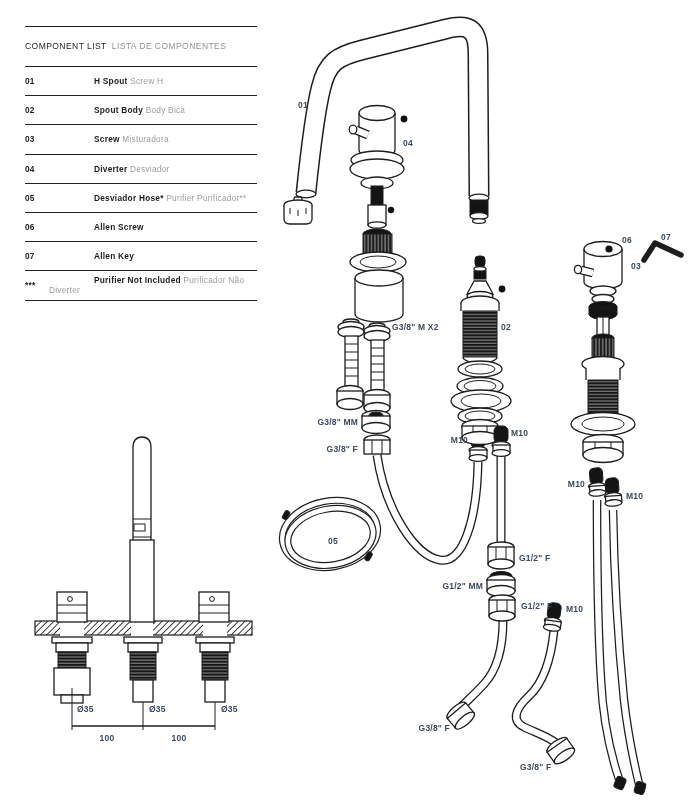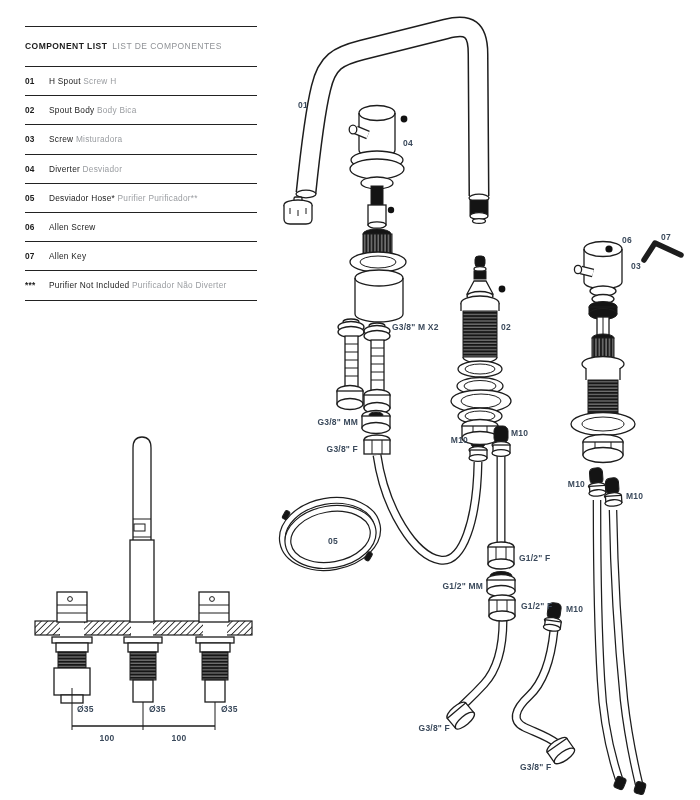--- a/index.html
+++ b/index.html
@@ -3,47 +3,47 @@
 <meta charset="utf-8">
 <style>
   html,body{margin:0;padding:0;background:#ffffff;}
   .stage{position:relative;width:700px;height:800px;background:#fff;overflow:hidden;
          font-family:"Liberation Sans",sans-serif;}
   
   .clist{position:absolute;left:25px;top:26px;width:232px;border-top:1.4px solid #222;
          color:#1c1c1c;}
   .clist .hdr{display:flex;gap:5px;align-items:baseline;height:39px;line-height:39px;
         border-bottom:1.4px solid #222;font-size:8.5px;letter-spacing:.45px;}
-  .clist .hdr .en{font-weight:bold;white-space:nowrap;}
+  .clist .hdr .en{font-weight:normal;white-space:nowrap;}
   .clist .hdr .pt{color:#8f9296;white-space:nowrap;}
   .crow{display:flex;align-items:center;height:28.2px;border-bottom:1.3px solid #222;
         font-size:8.3px;letter-spacing:.25px;}
   .crow .num{width:24px;font-weight:bold;flex:0 0 24px;}
-  .crow .nm .en{font-weight:normal;}
+  .crow .nm .en{font-weight:bold;margin-left:45px;}
   .crow .nm .pt{color:#9a9da1;font-weight:normal;}
   
   svg.diag{position:absolute;left:0;top:0;}
   .ln{stroke:#1d1d1d;stroke-width:1.3;fill:none;}
   .lnf{stroke:#1d1d1d;stroke-width:1.3;fill:#ffffff;}
   .lnt{stroke:#1d1d1d;stroke-width:1;fill:none;}
   .blk{stroke:#1d1d1d;stroke-width:1;fill:#141414;}
   .tube-o{stroke:#1d1d1d;fill:none;}
   .tube-i{stroke:#ffffff;fill:none;}
   .lbl{font:bold 8.5px "Liberation Sans",sans-serif;fill:#3b4a5c;letter-spacing:.2px;}
   .dot{fill:#111;stroke:none;}
 </style>
 </head>
 <body>
 
 <div class="stage">
 
   <div class="clist">
     <div class="hdr">
       <span class="en">COMPONENT LIST</span>
-      <span class="pt">LIST DE COMPONENTES</span>
+      <span class="pt">LISTA DE COMPONENTES</span>
     </div>
     <div class="crow">
       <span class="num">01</span>
       <span class="nm"><span class="en">H Spout</span> <span class="pt">Screw H</span></span>
     </div>
     <div class="crow">
       <span class="num">02</span>
       <span class="nm"><span class="en">Spout Body</span> <span class="pt">Body Bica</span></span>
     </div>
     <div class="crow">

